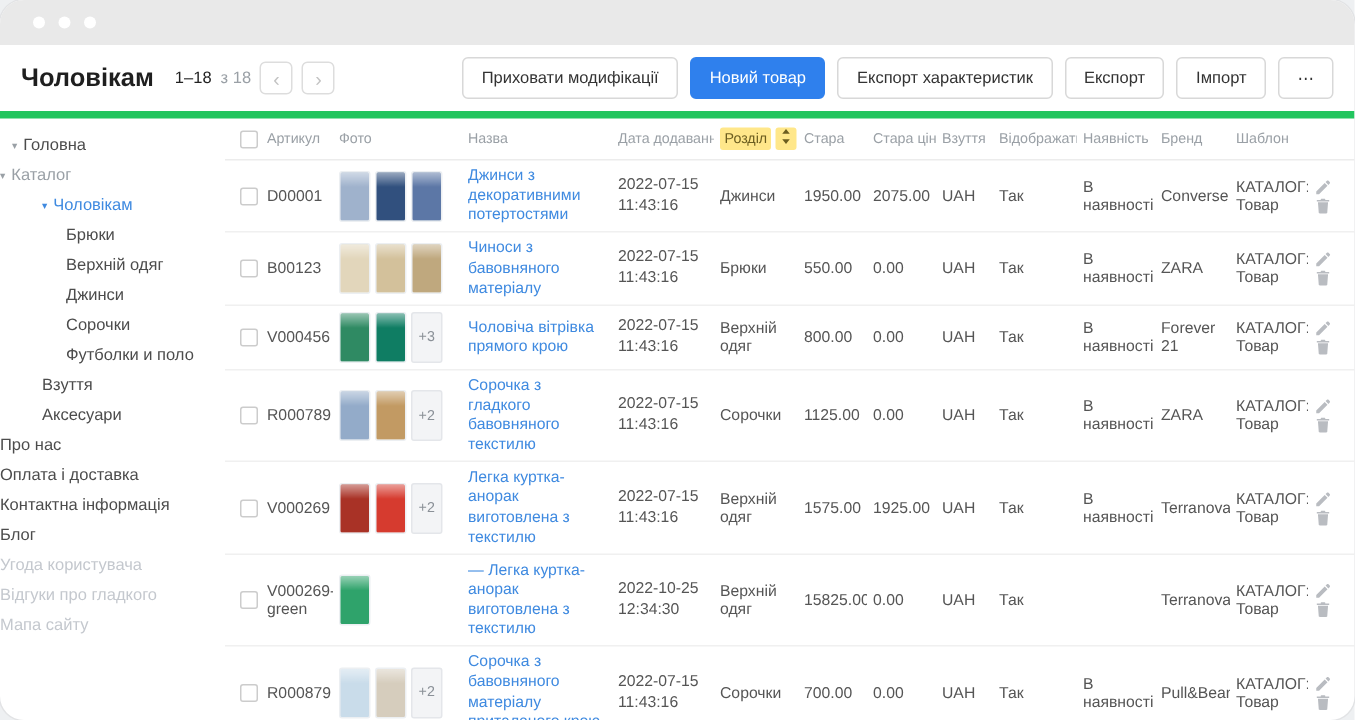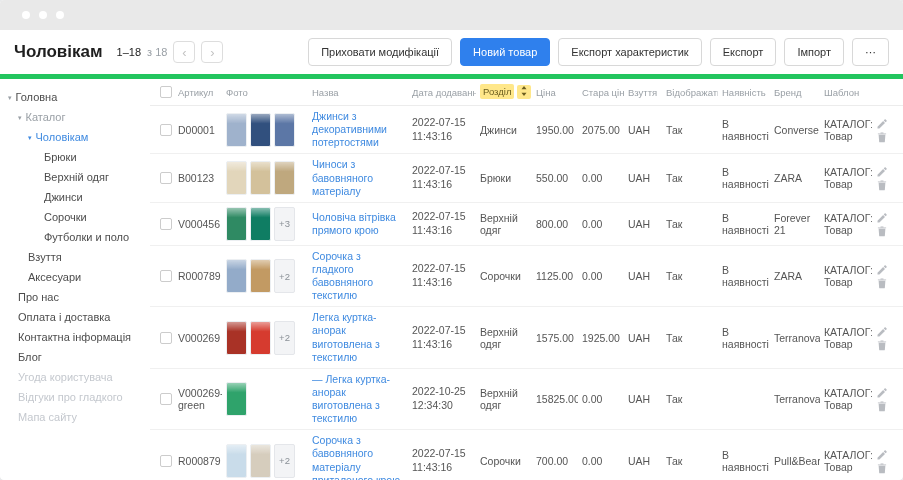--- a/index.html
+++ b/index.html
@@ -1,34 +1,34 @@
 <!DOCTYPE html>
 <html><head>
 <meta charset="utf-8">
 <style>
   *{box-sizing:border-box;margin:0;padding:0}
   html,body{width:903px;height:480px;overflow:hidden}
   body{background:#eef0f2;font-family:"Liberation Sans",sans-serif;-webkit-font-smoothing:antialiased}
-  .window{position:absolute;inset:0;background:#fff;border-radius:4px;box-shadow:0 0 0 1px #e2e3e5;overflow:hidden;display:flex;flex-direction:column}
+  .window{position:absolute;inset:0;background:#fff;border-radius:16px;box-shadow:0 0 0 1px #e2e3e5;overflow:hidden;display:flex;flex-direction:column}
   .titlebar{height:30px;background:#e9e9e9;display:flex;align-items:center;padding-left:22px;gap:9px;flex:0 0 auto}
   .dot{width:8px;height:8px;border-radius:50%;background:#fff}
   .toolbar{height:44px;display:flex;align-items:center;padding:0 14px;gap:10px;flex:0 0 auto}
   .page-title{font-size:17px;font-weight:bold;color:#1f1f1f;margin-right:4px}
   .pagination{display:flex;align-items:center;gap:6px;font-size:11px}
   .p-range{font-weight:normal;color:#222}
   .p-total{color:#9aa0a6}
   .nav-btn{width:22px;height:22px;border:1px solid #ddd;border-radius:4px;background:#fff;color:#c3c3c3;font-size:13px;line-height:19px;text-align:center;cursor:pointer}
   .actions{margin-left:auto;display:flex;gap:8px;align-items:flex-start}
   .btn{height:28px;padding:0 12px;border:1px solid #d8d8d8;border-radius:4px;background:#fff;font-size:11px;color:#333;cursor:pointer;white-space:nowrap;font-family:inherit}
   .btn.primary{background:#2f80ed;border-color:#2f80ed;color:#fff}
   .content{flex:1;display:flex;border-top:5px solid #22c55e;min-height:0}
   .sidebar{width:150px;flex:0 0 auto;padding:8px 0;font-size:11px;overflow:hidden}
   .side-item{height:20px;display:flex;align-items:center;gap:4px;color:#4c4c4c;cursor:pointer;white-space:nowrap}
   .side-item .chev{font-size:7px;color:#9aa0a6;line-height:1}
-  .lvl0{padding-left:8px}.lvl1{padding-left:18px}.lvl2{padding-left:28px}.lvl3{padding-left:44px}
+  .lvl0{padding-left:8px}.lvl1{}.lvl2{padding-left:28px}.lvl3{padding-left:44px}
   .side-item.active{color:#3f8ae0}
   .side-item.active .chev{color:#3f8ae0}
   .side-item.muted{color:#9aa0a6}
   .side-item.disabled{color:#c4c8ce}
   .tablewrap{flex:1;min-width:0;overflow:hidden}
   table{width:753px;table-layout:fixed;border-collapse:collapse;font-size:10.5px;color:#555}
   th{font-weight:normal;color:#9aa0a6;font-size:9.5px;text-align:left;padding:6px 4px;border-bottom:1px solid #ececec;white-space:nowrap;overflow:hidden}
   th .hl{background:#ffe78a;padding:2px 3px;border-radius:2px;color:#6b5d1f}
   th .sortbox{display:inline-block;background:#ffe78a;border-radius:2px;padding:1px 3px;margin-left:3px;vertical-align:middle;cursor:pointer}
   td{padding:4px 4px;border-bottom:1px solid #f0f0f0;vertical-align:middle;height:42px;overflow:hidden}
@@ -151,21 +151,21 @@
                 <input type="checkbox" style="">
               </th>
               <th>Артикул</th>
               <th>Фото</th>
               <th>Назва</th>
               <th>Дата додавання</th>
               <th><span class="hl">Розділ</span><span class="sortbox"><svg width="8" height="10" viewBox="0 0 8 10">
                     <path d="M4 0 6.5 3.2h-5z" fill="#6b5d1f"></path>
                     <path d="M4 10 1.5 6.8h5z" fill="#6b5d1f"></path>
                   </svg></span></th>
-              <th>Ціна</th>
+              <th>Стара</th>
               <th>Стара ціна</th>
               <th>Взуття</th>
               <th>Відображати</th>
               <th>Наявність</th>
               <th>Бренд</th>
               <th>Шаблон</th>
               <th></th>
             </tr>
           </thead>
         <tbody>

